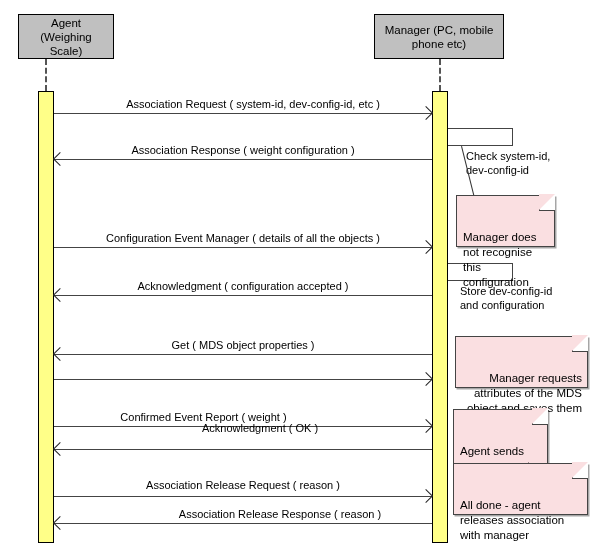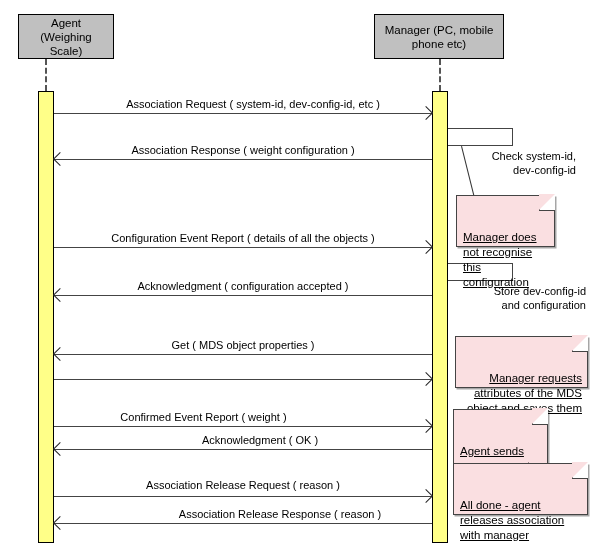--- a/index.html
+++ b/index.html
@@ -105,36 +105,35 @@
     border-top: 6px solid transparent;
     border-bottom: 6px solid transparent;
     border-right: 11px solid #333333;
     z-index: -1;
   }
   .selfloop-label {
     position: absolute;
     font-size: 11px;
     line-height: 14px;
     color: #000000;
-    text-align: right;
+    text-align: left;
     white-space: pre-line;
   }
   
   .note {
     position: absolute;
     box-sizing: border-box;
     background: #fadfe1;
     border: 1.2px solid #444444;
     font-size: 11.5px;
     line-height: 15px;
     color: #000000;
     padding: 4px 5px 13px 6px;
     white-space: pre-line;
     box-shadow: 1.5px 1.5px 0 rgba(0,0,0,0.35);
-    text-decoration: underline;
   }
   .note-fold {
     position: absolute;
     top: -1px;
     right: -1px;
     width: 15px;
     height: 15px;
     background: #ffffff;
     border-left: 1.2px solid #444444;
     border-bottom: 1.2px solid #444444;
@@ -181,40 +180,40 @@
   <div class="msg" style="left:54px; top:113px; width:378px;"></div>
   <div class="arrowhead right" style="left:421px; top:108px;"></div>
   <div class="msg-label" style="left:64px; top:98px; width:378px;">Association Request ( system-id, dev-config-id, etc )</div>
 
   <div class="msg" style="left:54px; top:159px; width:378px;"></div>
   <div class="arrowhead left" style="left:55px; top:154px;"></div>
   <div class="msg-label" style="left:54px; top:144px; width:378px;">Association Response ( weight configuration )</div>
 
   <div class="msg" style="left:54px; top:247px; width:378px;"></div>
   <div class="arrowhead right" style="left:421px; top:242px;"></div>
-  <div class="msg-label" style="left:54px; top:232px; width:378px;">Configuration Event Report ( details of all the objects )</div>
+  <div class="msg-label" style="left:54px; top:232px; width:378px;">Configuration Event Manager ( details of all the objects )</div>
 
   <div class="msg" style="left:54px; top:295px; width:378px;"></div>
   <div class="arrowhead left" style="left:55px; top:290px;"></div>
   <div class="msg-label" style="left:54px; top:280px; width:378px;">Acknowledgment ( configuration accepted )</div>
 
   <div class="msg" style="left:54px; top:354px; width:378px;"></div>
   <div class="arrowhead left" style="left:55px; top:349px;"></div>
   <div class="msg-label" style="left:54px; top:339px; width:378px;">Get ( MDS object properties )</div>
 
   <div class="msg" style="left:54px; top:379px; width:378px;"></div>
   <div class="arrowhead right" style="left:421px; top:374px;"></div>
 
   <div class="msg" style="left:54px; top:426px; width:378px;"></div>
   <div class="arrowhead right" style="left:421px; top:421px;"></div>
   <div class="msg-label" style="left:54px; top:411px; width:299px;">Confirmed Event Report ( weight )</div>
 
   <div class="msg" style="left:54px; top:449px; width:378px;"></div>
   <div class="arrowhead left" style="left:55px; top:444px;"></div>
-  <div class="msg-label" style="left:54px; top:434px; width:412px;">Acknowledgment ( OK )</div>
+  <div class="msg-label" style="left:54px; top:422px; width:412px;">Acknowledgment ( OK )</div>
 
   <div class="msg" style="left:54px; top:496px; width:378px;"></div>
   <div class="arrowhead right" style="left:421px; top:491px;"></div>
   <div class="msg-label" style="left:54px; top:479px; width:378px;">Association Release Request ( reason )</div>
 
   <div class="msg" style="left:54px; top:523px; width:378px;"></div>
   <div class="arrowhead left" style="left:55px; top:518px;"></div>
   <div class="msg-label" style="left:54px; top:508px; width:452px;">Association Release Response ( reason )</div>
 
   <div class="selfloop" style="left:448px; top:128px; width:65px; height:18px;"></div>

